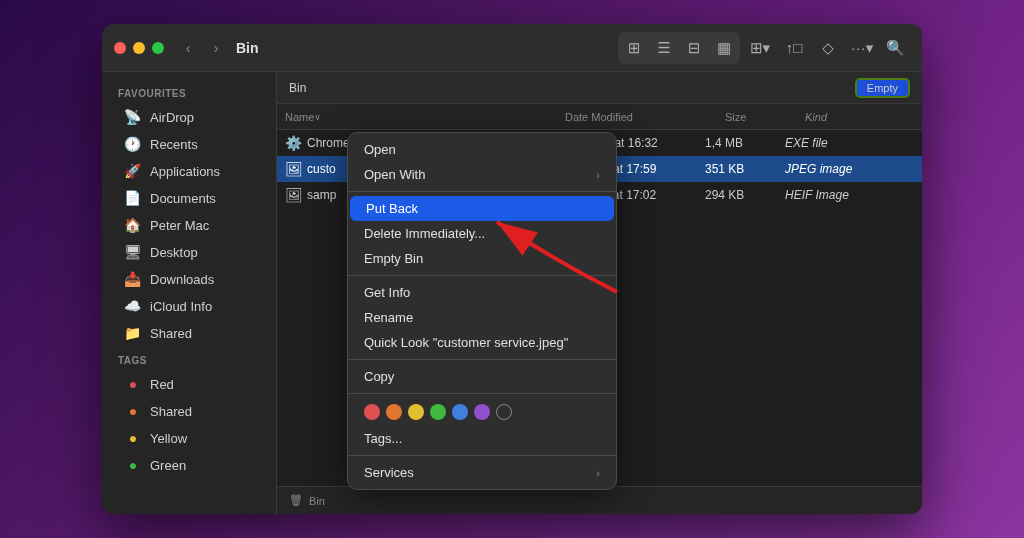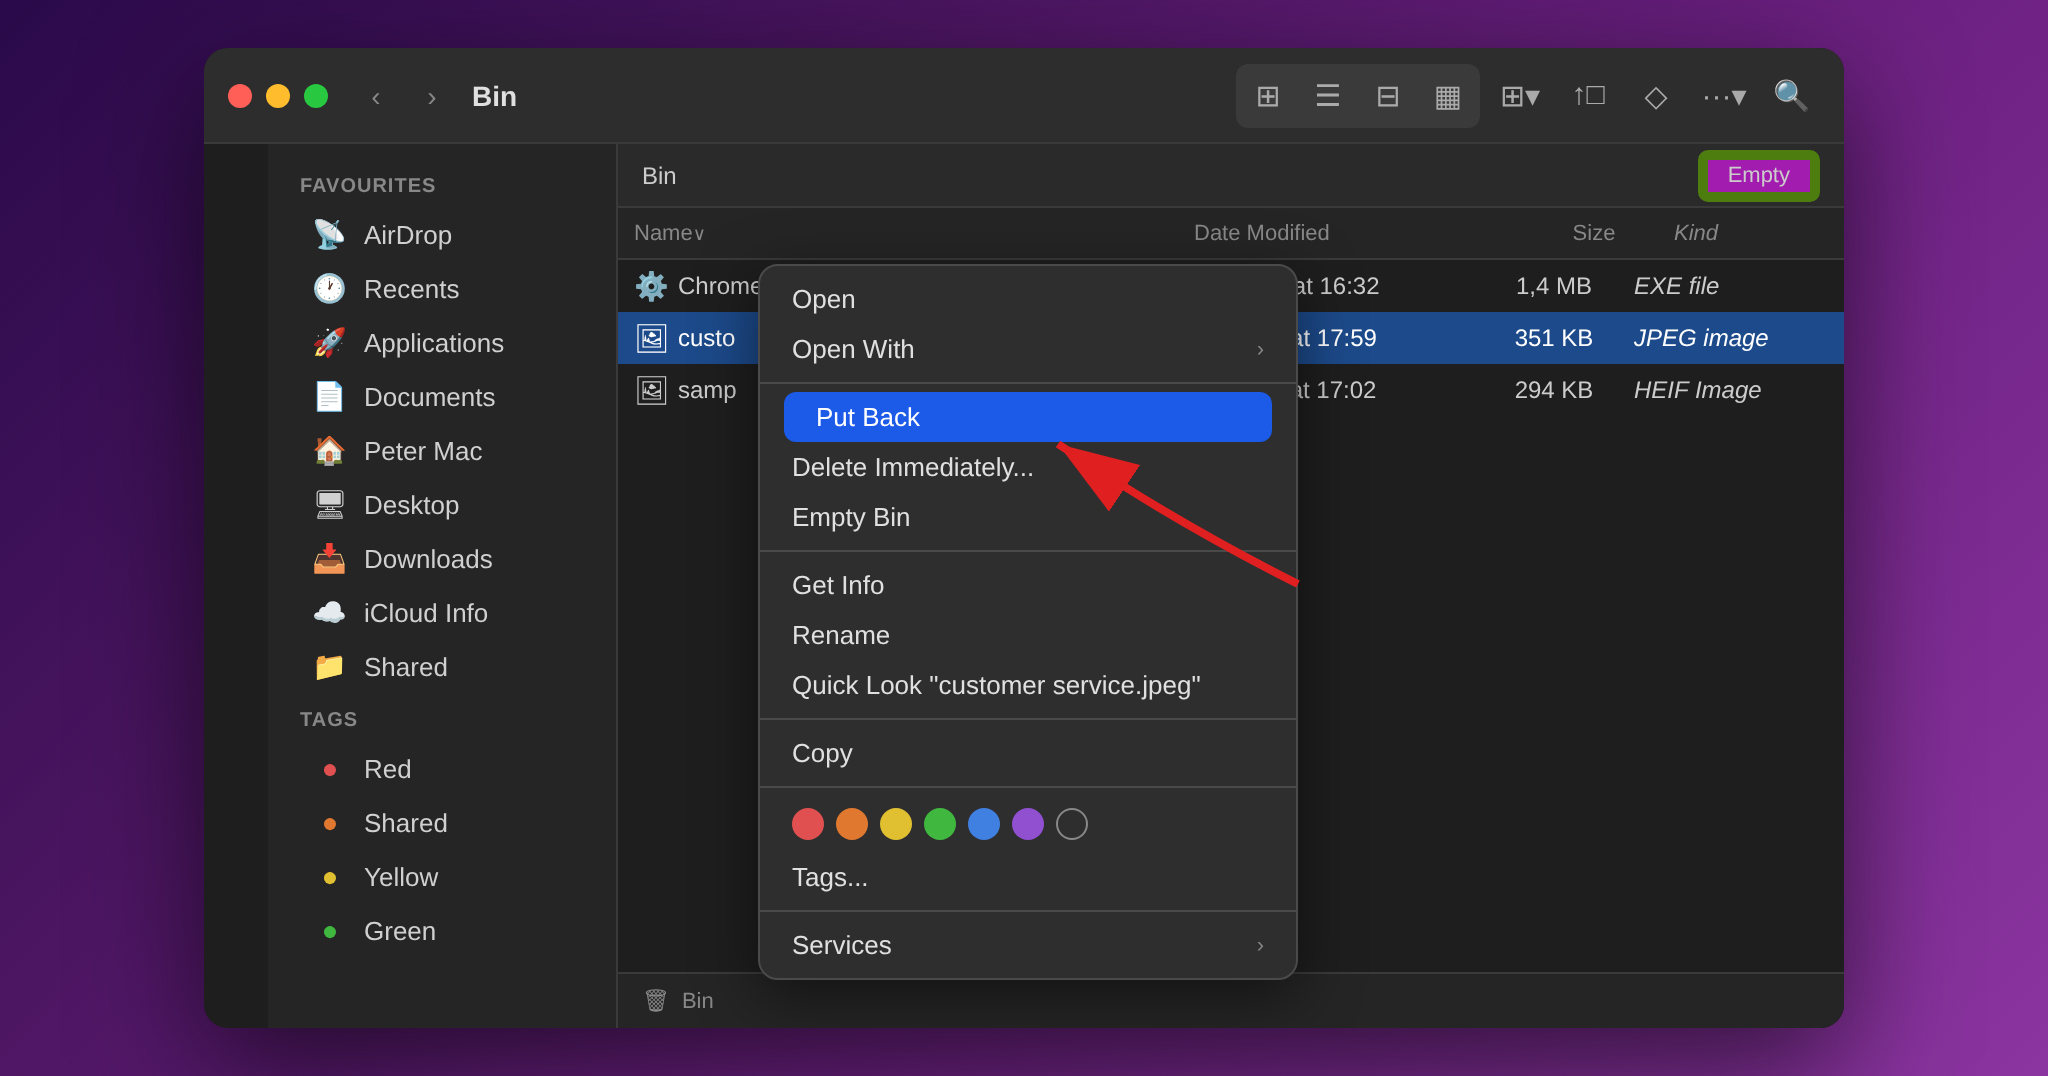--- a/index.html
+++ b/index.html
@@ -101,21 +101,20 @@
       background: #3a3a3a;
       border-radius: 6px;
       padding: 2px;
     }
 
     
     .main-content {
       display: flex;
       flex: 1;
       overflow: hidden;
-      padding-left: 32px;
     }
 
     
     .sidebar {
       width: 175px;
       background: #252525;
       border-right: 1px solid #3a3a3a;
       padding: 8px 0;
       overflow-y: auto;
       flex-shrink: 0;
@@ -167,22 +166,22 @@
       justify-content: space-between;
     }
 
     .breadcrumb-text {
       color: #ccc;
       font-size: 12px;
       font-weight: 500;
     }
 
     .empty-btn {
-      background: #a21caf;
-      border: 5px solid #4d7c0f;
+      background: #1d4ed8;
+      border: 2px solid #4d7c0f;
       color: #ccc;
       font-size: 11px;
       padding: 2px 10px;
       border-radius: 5px;
       cursor: pointer;
       margin-left: 16px;
     }
 
     
     .column-headers {
@@ -191,21 +190,21 @@
       height: 26px;
       background: #252525;
       border-bottom: 1px solid #3a3a3a;
       padding: 0 8px;
       font-size: 11px;
       color: #888;
     }
 
     .col-name { width: 280px; display: flex; align-items: center; gap: 0; }
     .col-date { width: 160px; }
-    .col-size { width: 80px; text-align: center; }
+    .col-size { width: 80px; }
     .col-kind { flex: 1; font-style: italic; }
 
     
     .file-list {
       flex: 1;
       overflow-y: auto;
     }
 
     .file-row {
       display: flex;
@@ -244,21 +243,21 @@
 
     .ctx-item {
       display: flex;
       align-items: center;
       justify-content: space-between;
       padding: 5px 16px;
       font-size: 13px;
       color: #e0e0e0;
       cursor: pointer;
     }
-    .ctx-item.active { background: #1c5ae8; color: #fff; border-radius: 6px; margin: 0 12px; }
+    .ctx-item.active { background: #1c5ae8; color: #fff; border-radius: 6px; margin: 0 2px; }
     .ctx-item.active span { color: #fff; }
 
     .ctx-separator {
       height: 1px;
       background: #4a4a4a;
       margin: 4px 0;
     }
 
     .ctx-chevron { color: #888; font-size: 11px; }
 

